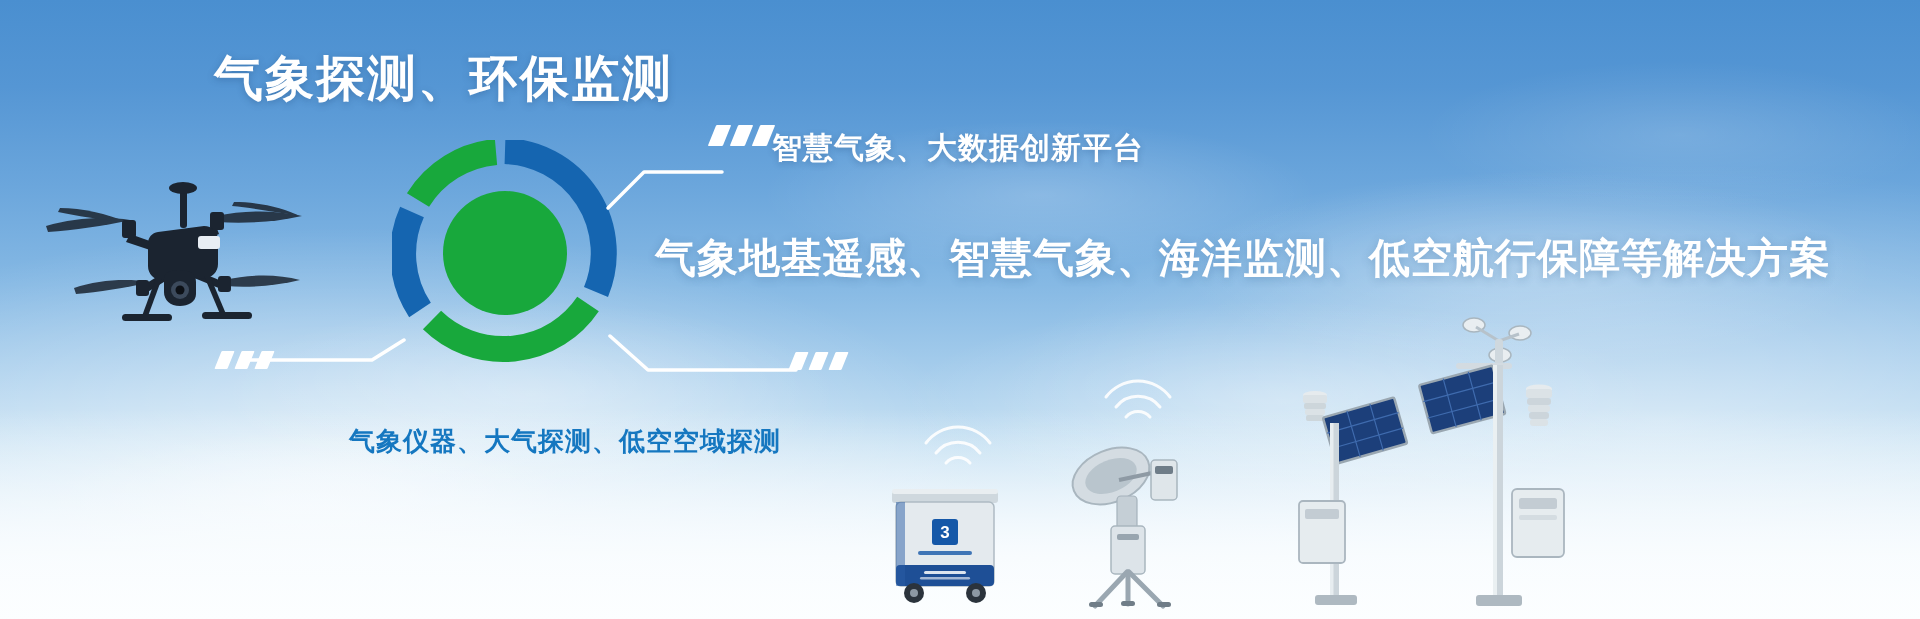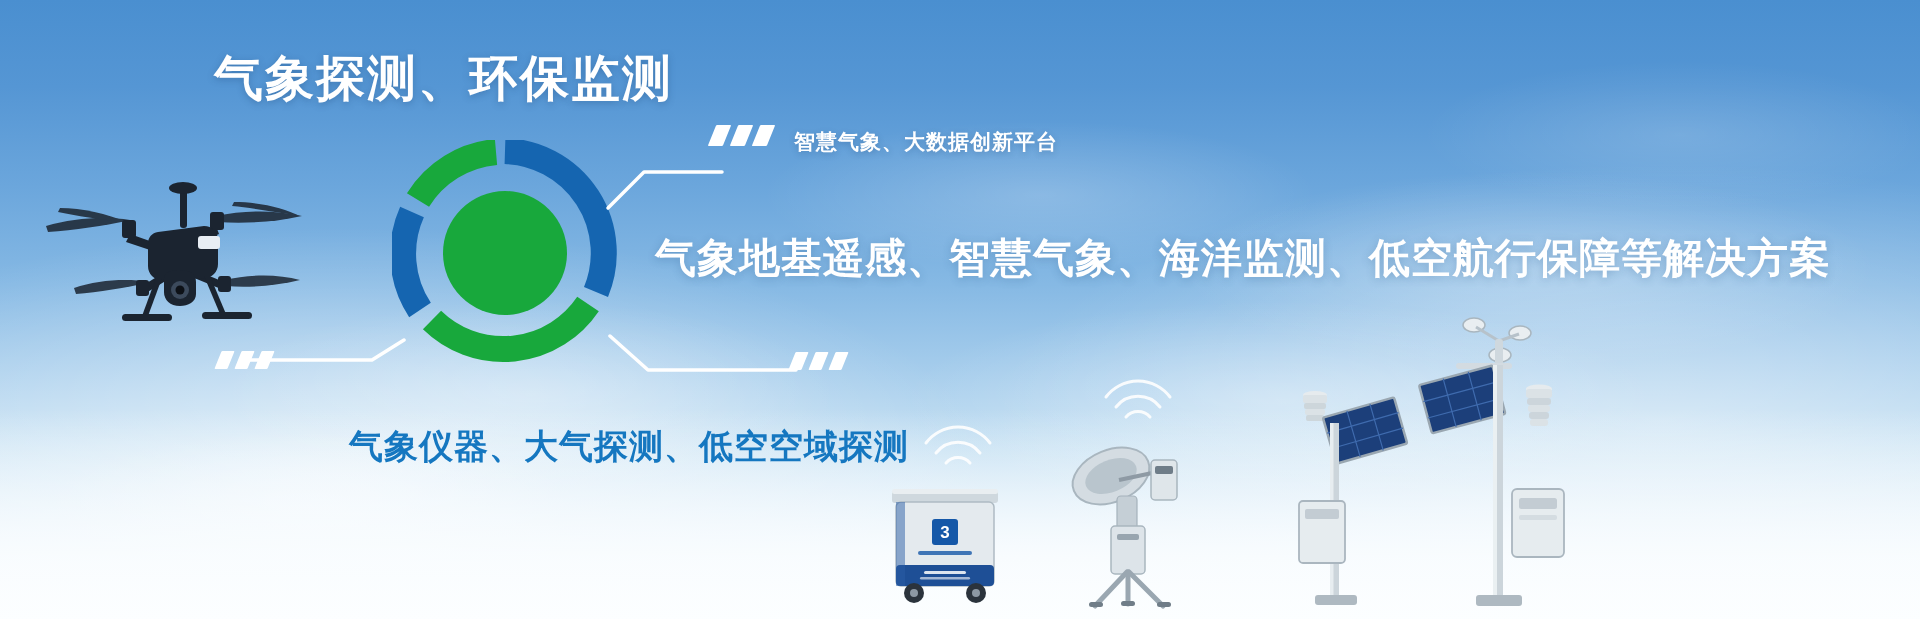--- a/index.html
+++ b/index.html
@@ -44,34 +44,34 @@
   }
 
   
   .headline {
     position:absolute; left:214px; top:46px;
     font-size:49px; font-weight:bold; color:#ffffff;
     letter-spacing:2px; white-space:nowrap;
     text-shadow:0 2px 7px rgba(30,70,120,.34);
   }
   .callout-top {
-    position:absolute; left:794px; top:128px;
-    font-size:21px; font-weight:bold; color:#ffffff;
+    position:absolute; left:772px; top:128px;
+    font-size:30px; font-weight:bold; color:#ffffff;
     letter-spacing:1px; white-space:nowrap;
     text-shadow:0 2px 6px rgba(30,70,120,.3);
   }
   .main-line {
     position:absolute; left:655px; top:231px;
     font-size:41px; font-weight:bold; color:#ffffff;
     letter-spacing:1px; white-space:nowrap;
     text-shadow:0 2px 8px rgba(40,90,140,.3);
   }
   .callout-bottom {
     position:absolute; left:349px; top:424px;
-    font-size:34px; font-weight:bold; color:#1577c0;
+    font-size:26px; font-weight:bold; color:#1577c0;
     letter-spacing:1px; white-space:nowrap;
   }
 
   
   .ring-wrap { position:absolute; left:392px; top:140px; width:226px; height:226px; }
   .ring-wrap svg { display:block; }
 
   
   .conn { position:absolute; pointer-events:none; }
   .conn svg { display:block; overflow:visible; }

